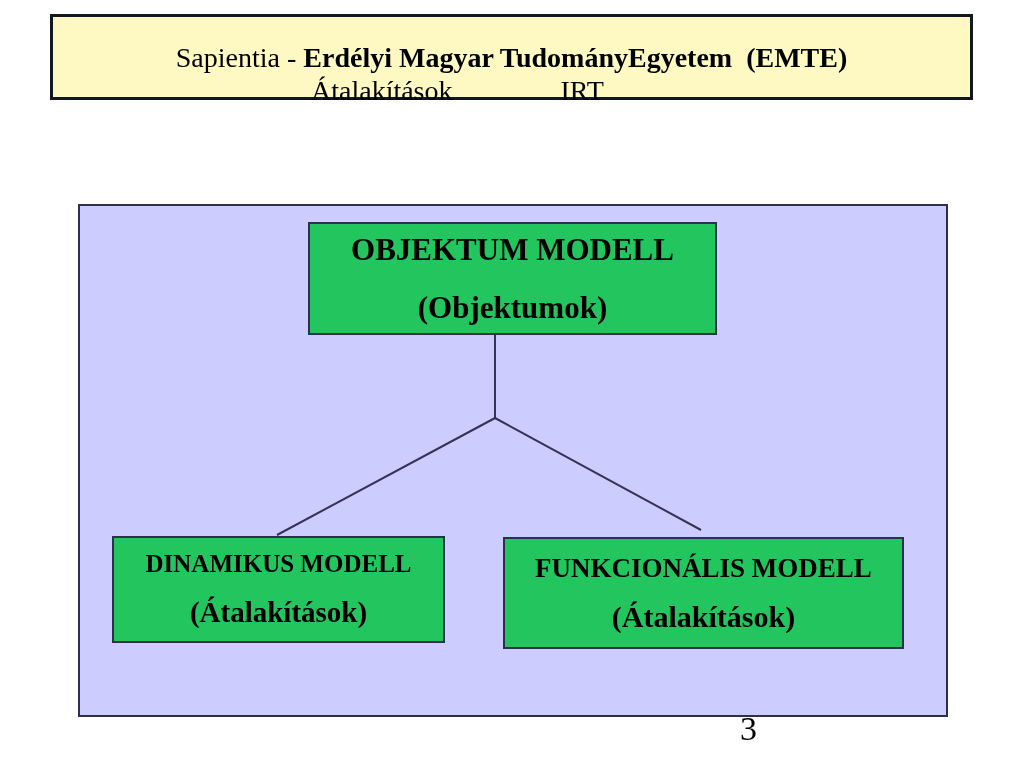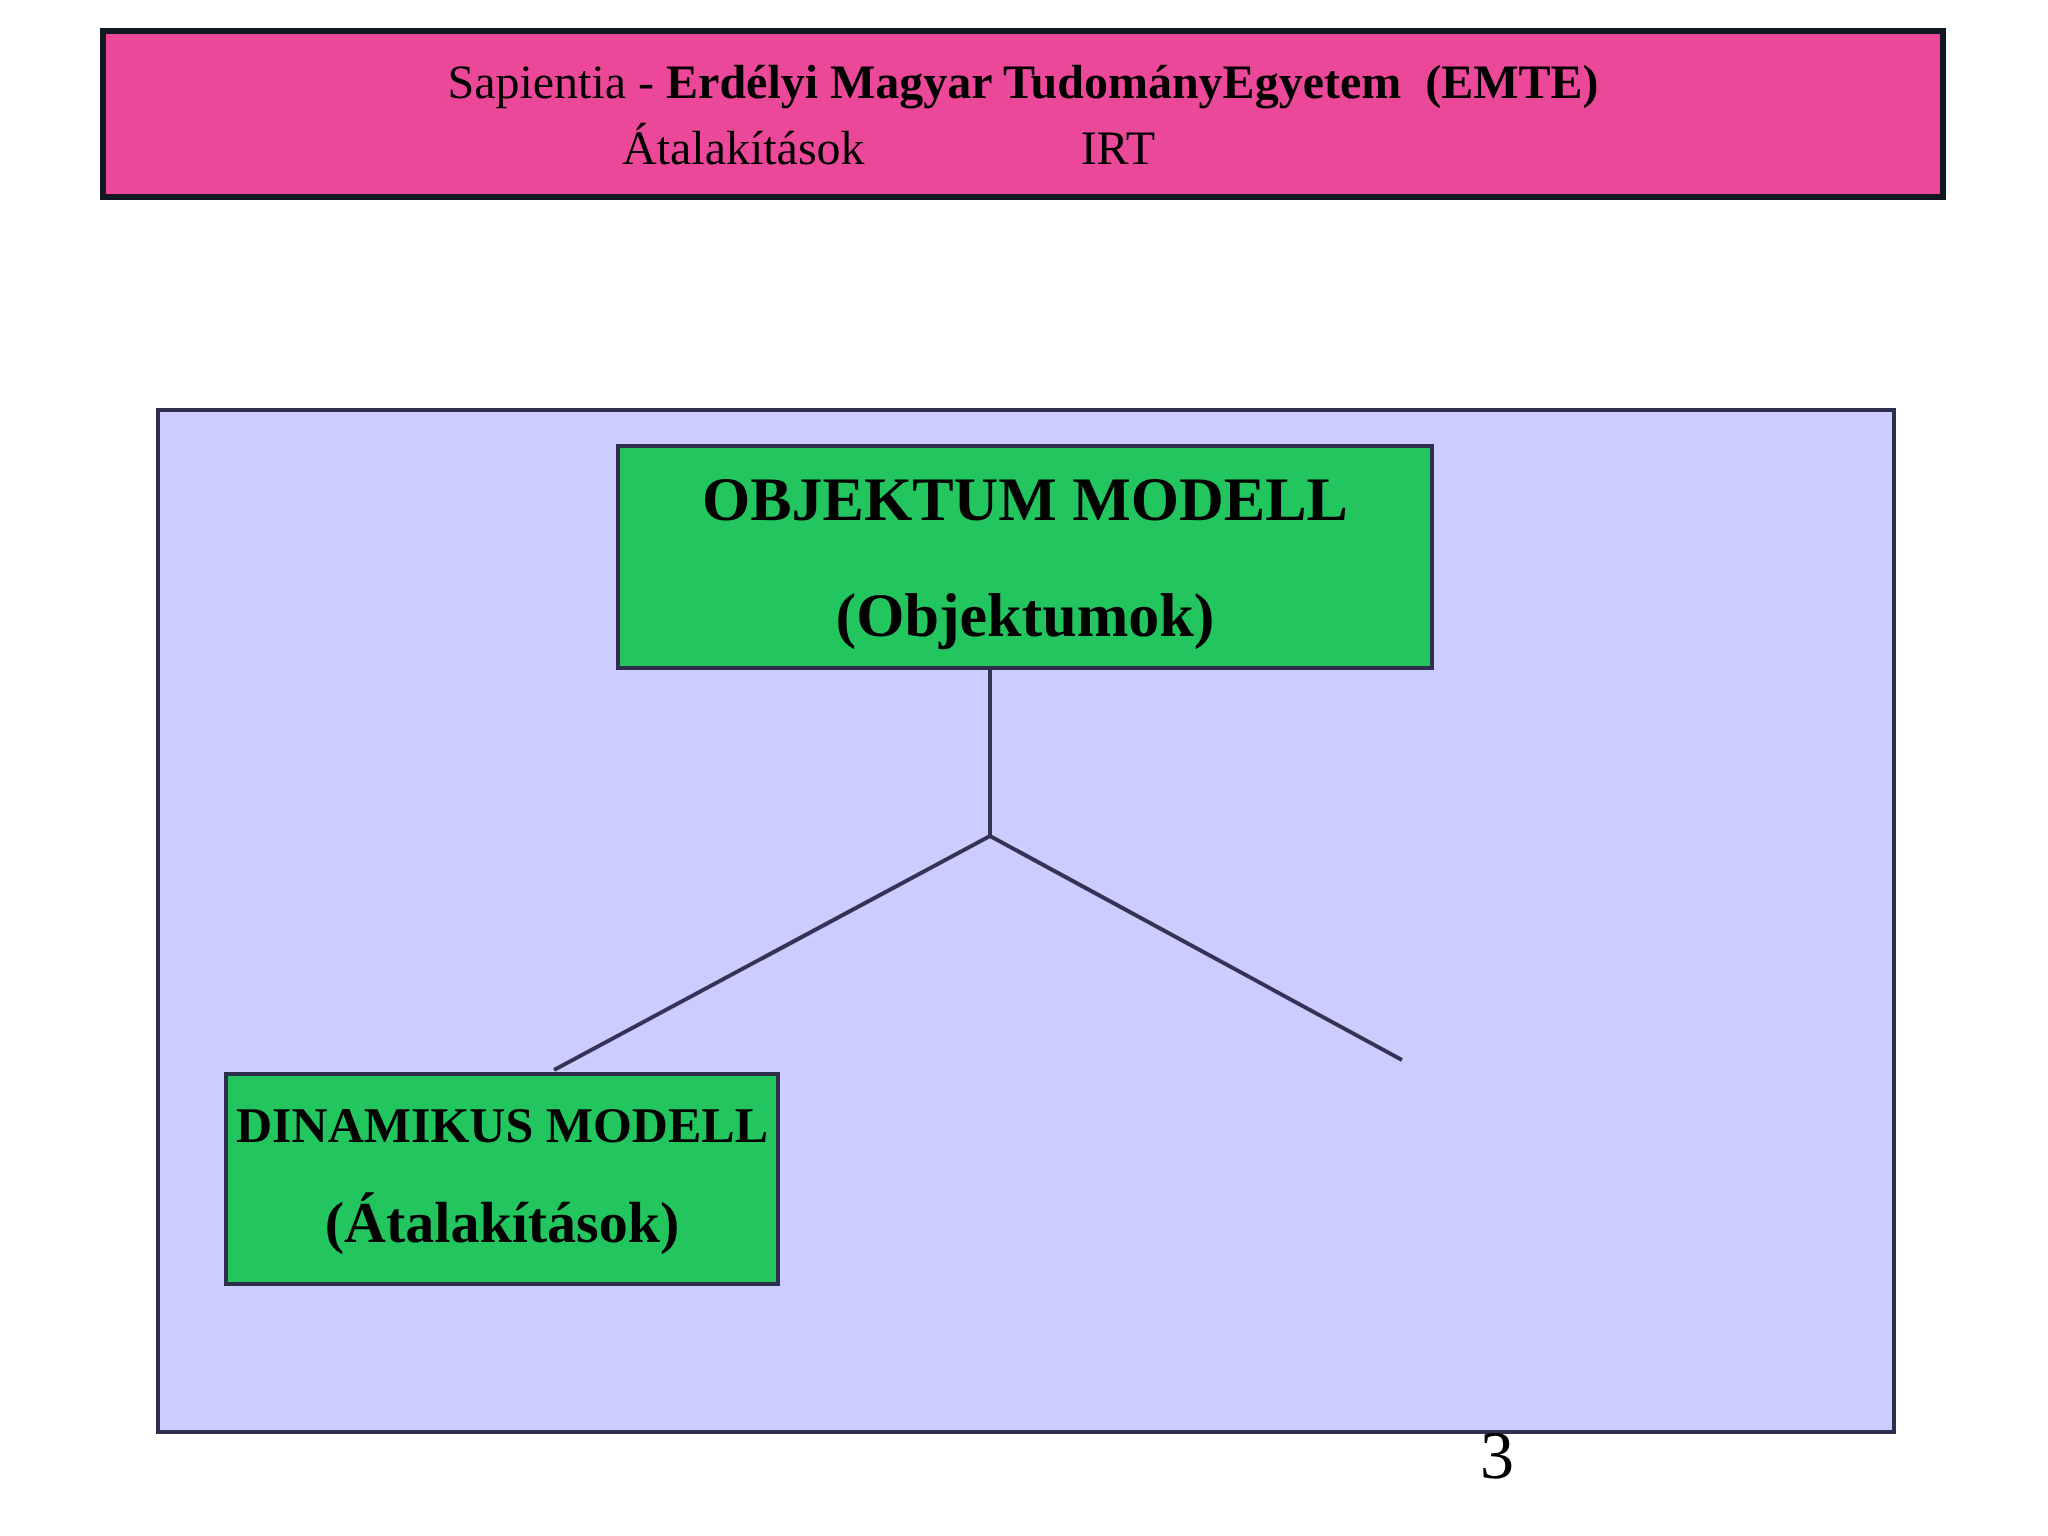--- a/index.html
+++ b/index.html
@@ -11,26 +11,26 @@
     overflow: hidden;
     position: relative;
   }
   .page { position: absolute; inset: 0; width: 1024px; height: 768px; }
 
   
   .header {
     position: absolute;
     left: 50px; top: 14px;
     width: 923px; height: 86px;
-    background: #ec4899;
+    background: #fef9c3;
     border: 3px solid #101820;
-    padding-top: 9px;
+    padding-top: 24px;
     text-align: center;
     line-height: 33px;
-    font-size: 24px;
+    font-size: 28px;
   }
   .hdr-line1 { white-space: pre; }
   .hdr-line1 .bold { font-weight: bold; white-space: pre; }
   .hdr-line2 { white-space: pre; text-align: left; padding-left: 258px; }
   .hdr-line2 .irt { display: inline-block; margin-left: 108px; }
 
   
   .panel {
     position: absolute;
     left: 78px; top: 204px;
@@ -57,21 +57,21 @@
     font-weight: bold;
   }
   .node-root {
     left: 228px; top: 16px;
     width: 409px; height: 113px;
     gap: 22px;
     font-size: 31px;
   }
   .node-left {
     left: 32px; top: 330px;
-    width: 278px; height: 107px;
+    width: 333px; height: 107px;
     gap: 18px;
   }
   .node-left .title { font-size: 25px; }
   .node-left .subtitle { font-size: 29px; }
   .node-right {
     left: 423px; top: 331px;
     width: 401px; height: 112px;
     gap: 16px;
   }
   .node-right .title { font-size: 27px; }
@@ -105,18 +105,22 @@
     <div class="node node-root">
       <div class="title">OBJEKTUM MODELL</div>
       <div class="subtitle">(Objektumok)</div>
     </div>
 
     <div class="node node-left">
       <div class="title">DINAMIKUS MODELL</div>
       <div class="subtitle">(Átalakítások)</div>
     </div>
 
+    <div class="node node-right">
+      <div class="title">FUNKCIONÁLIS MODELL</div>
+      <div class="subtitle">(Átalakítások)</div>
+    </div>
 
   </div>
 
   <div class="page-number">3</div>
 
 </div>
 
 </body></html>

